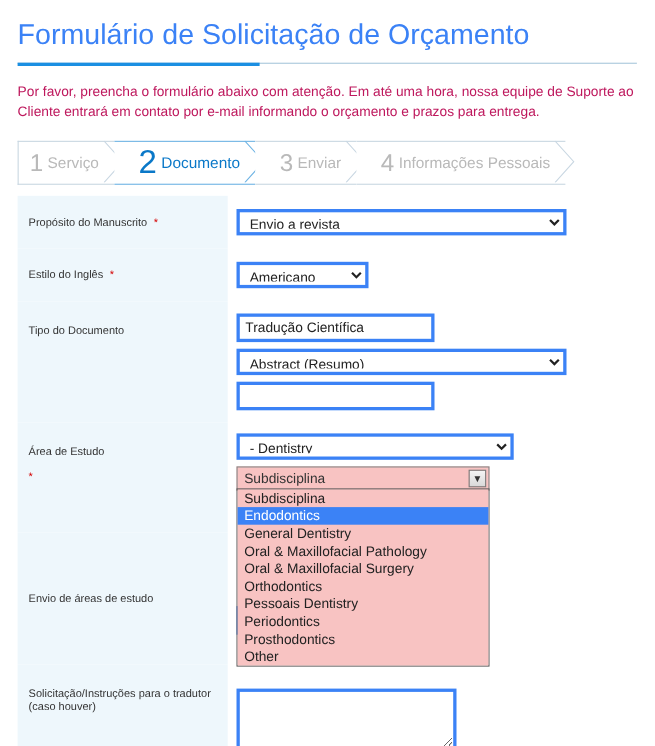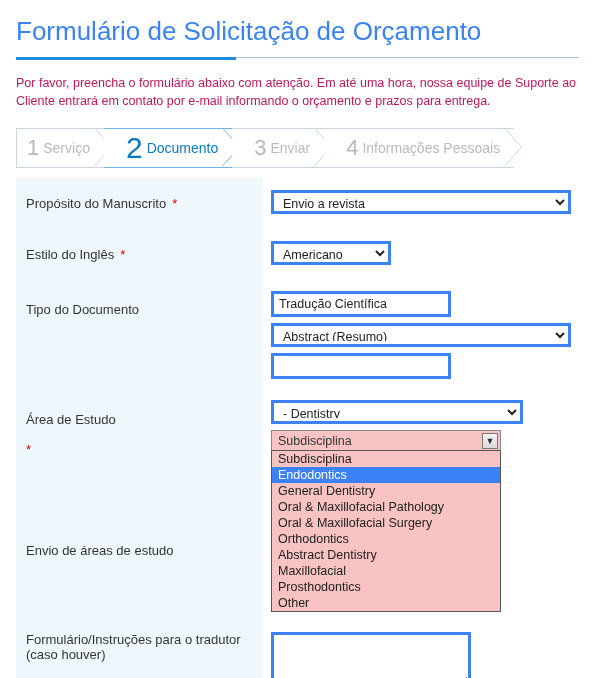--- a/index.html
+++ b/index.html
@@ -67,24 +67,24 @@
 
   
   .form {
     border: 0;
   }
   .row {
     display: flex;
     align-items: flex-start;
   }
   .labelcol {
-    width: 247px;
+    width: 191px;
     background: #eef7fc;
     padding: 18px 10px 18px 10px;
-    font-size: 13px;
+    font-size: 10px;
     color: #333;
     display: flex;
     align-items: center;
     gap: 6px;
     min-height: 48px;
   }
   .labelcol.tall { align-items: flex-start; padding-top:22px;}
   .req { color: #d40000; }
   .fieldcol {
     flex: 1;
@@ -250,40 +250,40 @@
       </div>
 
       <div class="dd-open" style="top:60px;">
         <div class="dd-list">
           <div>Subdisciplina</div>
           <div class="hover">Endodontics</div>
           <div>General Dentistry</div>
           <div>Oral &amp; Maxillofacial Pathology</div>
           <div>Oral &amp; Maxillofacial Surgery</div>
           <div>Orthodontics</div>
-          <div>Abstract Dentistry</div>
-          <div>Maxillofacial</div>
+          <div>Pessoais Dentistry</div>
+          <div>Periodontics</div>
           <div>Prosthodontics</div>
           <div>Other</div>
         </div>
       </div>
     </div>
   </div>
 
   <div class="row">
     <div class="labelcol" style="min-height:120px">
       <span>Envio de áreas de estudo</span>
     </div>
     <div class="fieldcol" style="min-height:120px;">
       <input type="text" class="w-med" style="margin-top: 40px;">
     </div>
   </div>
 
   <div class="row">
     <div class="labelcol tall" style="min-height:100px">
-      <span>Formulário/Instruções para o tradutor (caso houver)</span>
+      <span>Solicitação/Instruções para o tradutor (caso houver)</span>
     </div>
     <div class="fieldcol" style="min-height:100px">
       <textarea style=""></textarea>
     </div>
   </div>
 
 </div>
 
 </body></html>

